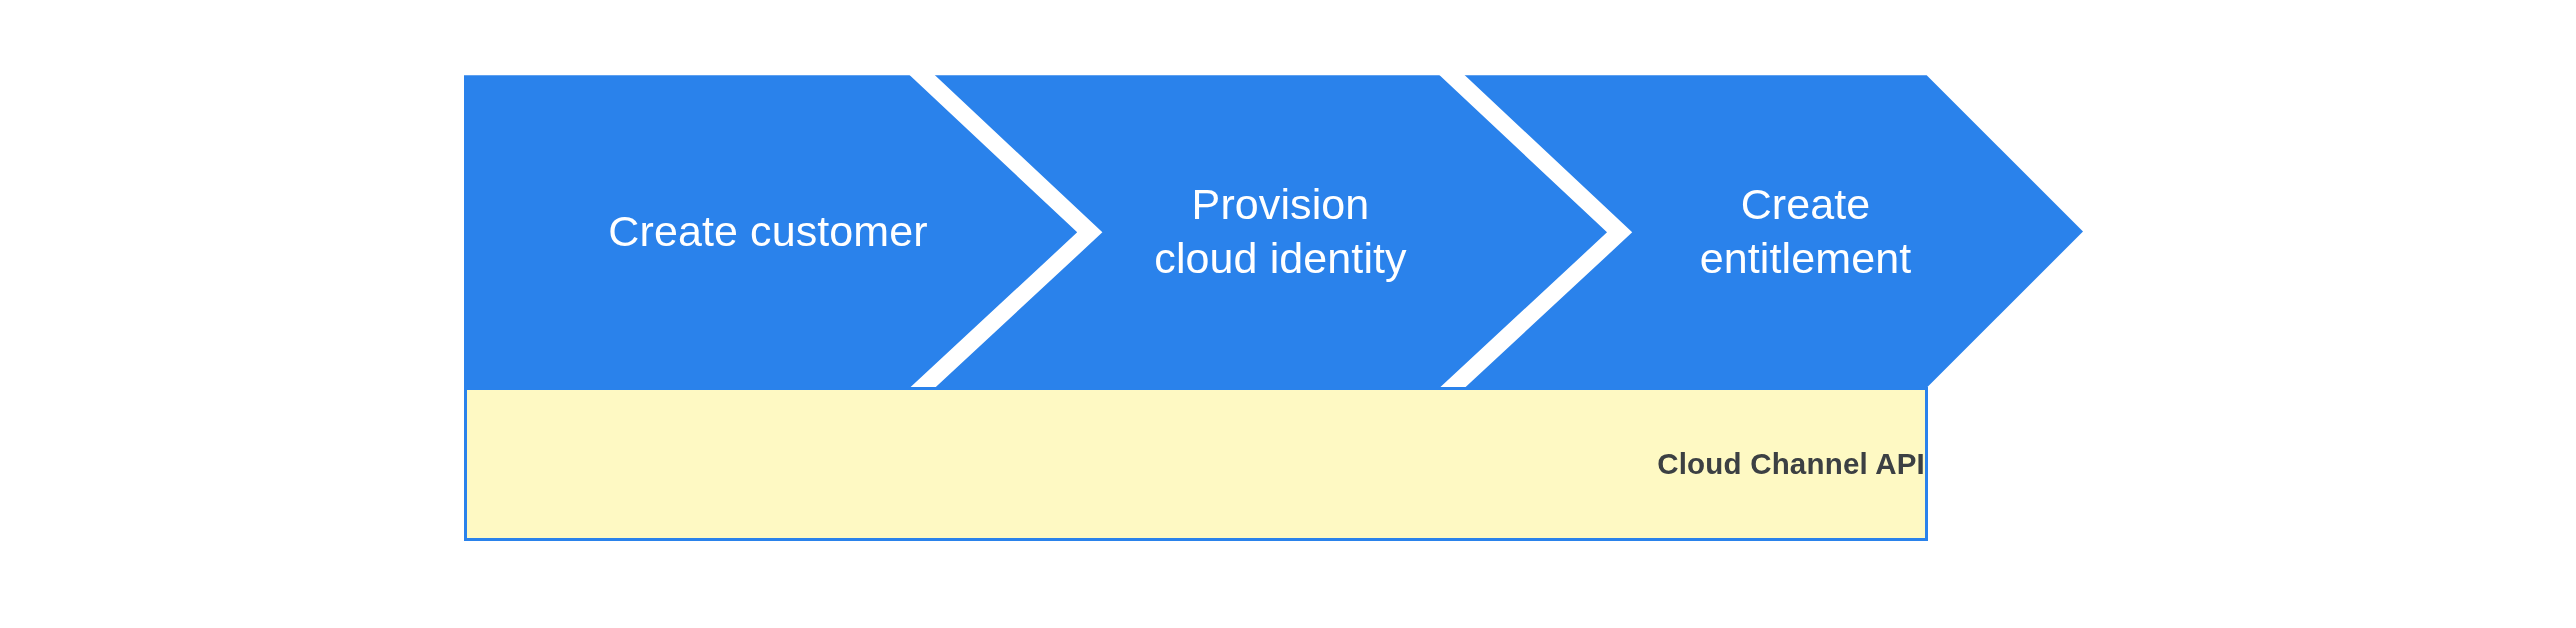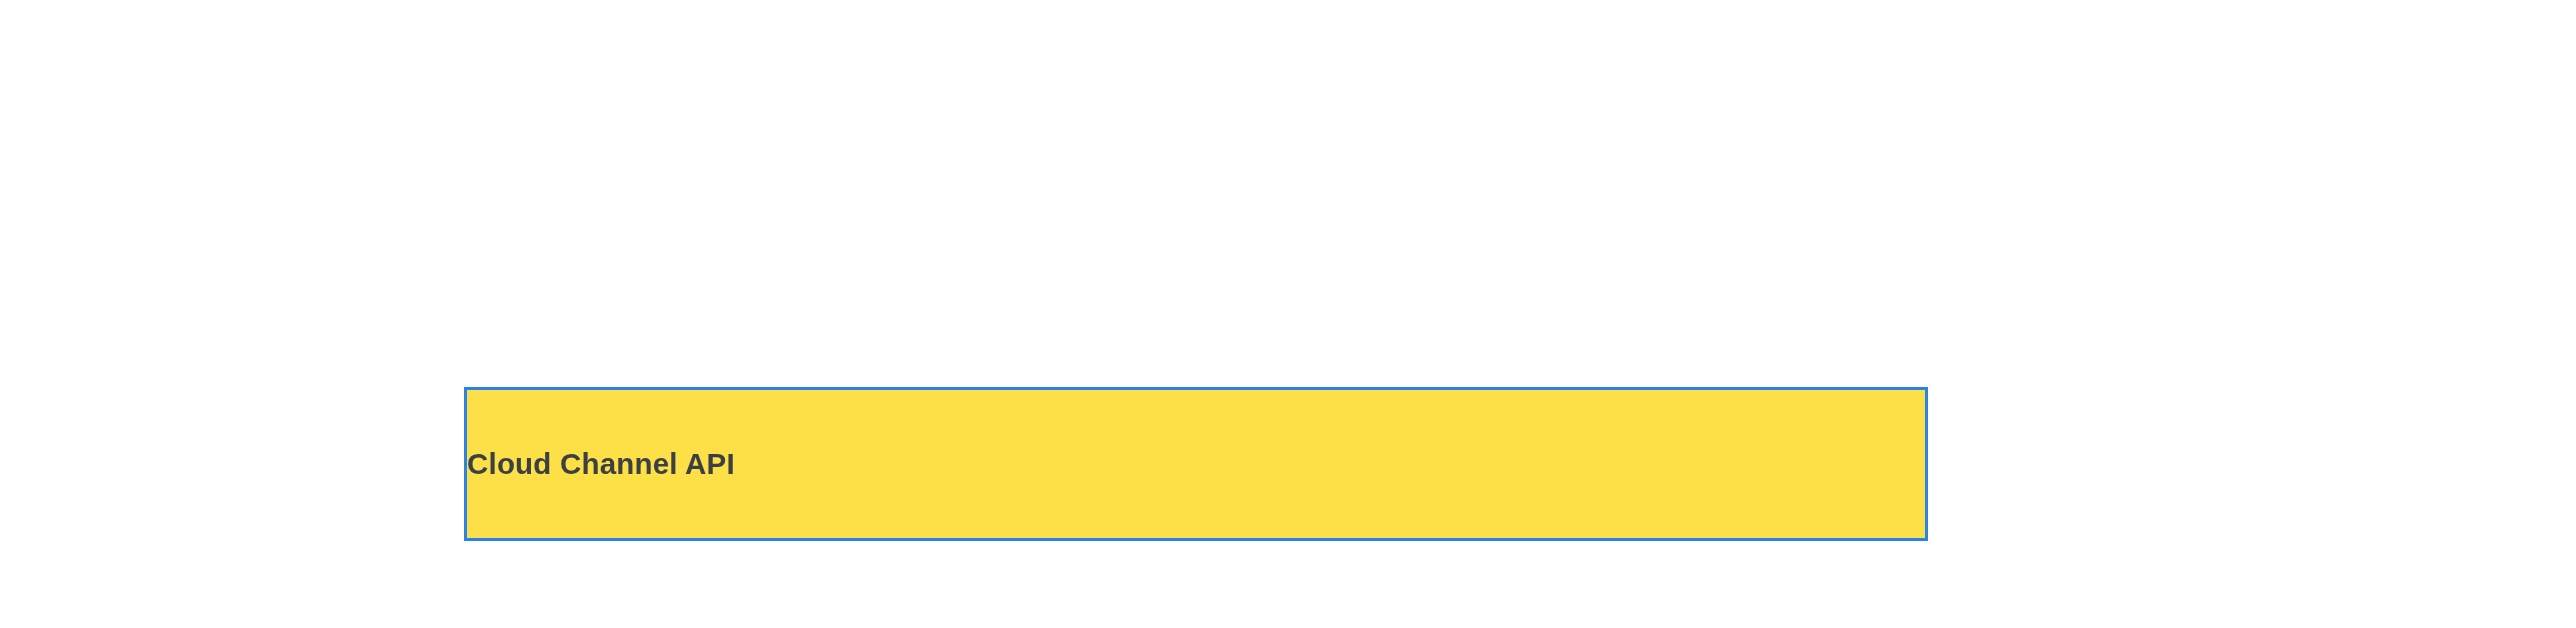--- a/index.html
+++ b/index.html
@@ -57,39 +57,57 @@
   #step-label-2 { left: 1081px; width: 521px; }
 
   
   #api-bar {
     position: absolute;
     left: 464px;
     top: 387px;
     width: 1464px;   
     height: 154px;   
     box-sizing: border-box;
-    background: #fde047;
+    background: #fef9c3;
     border: 3.5px solid #2A82EB;
     display: flex;
     align-items: center;
-    justify-content: flex-start;
+    justify-content: flex-end;
   }
   #api-bar-label {
     color: #3C4043;
     font-family: "Liberation Sans", sans-serif;
     font-size: 29.5px;
     font-weight: 700;
     letter-spacing: 0.2px;
     text-align: center;
   }
 </style>
 </head>
 <body>
 
 <div id="canvas">
 
+  <div id="flow-band">
+    <svg width="1619" height="313" viewBox="0 0 1864 360" xmlns="http://www.w3.org/2000/svg">
+
+      <path d="M0,0 L1684,0 L1864,180 L1684,360 L0,360 Z" fill="#2A82EB"></path>
+
+      <path d="M511,-2 L540,-2 L735,181 L540,362 L511,362 L706,181 Z" fill="#FFFFFF"></path>
+
+      <path d="M1121,-2 L1150,-2 L1345,181 L1150,362 L1121,362 L1316,181 Z" fill="#FFFFFF"></path>
+    </svg>
+
+    <div class="step-label" id="step-label-0">Create customer</div>
+
+    <div class="step-label" id="step-label-1">Provision
+cloud identity</div>
+
+    <div class="step-label" id="step-label-2">Create
+entitlement</div>
+  </div>
 
   <div id="api-bar">
     <span id="api-bar-label">Cloud Channel API</span>
   </div>
 
 </div>
 
 
 </body></html>

